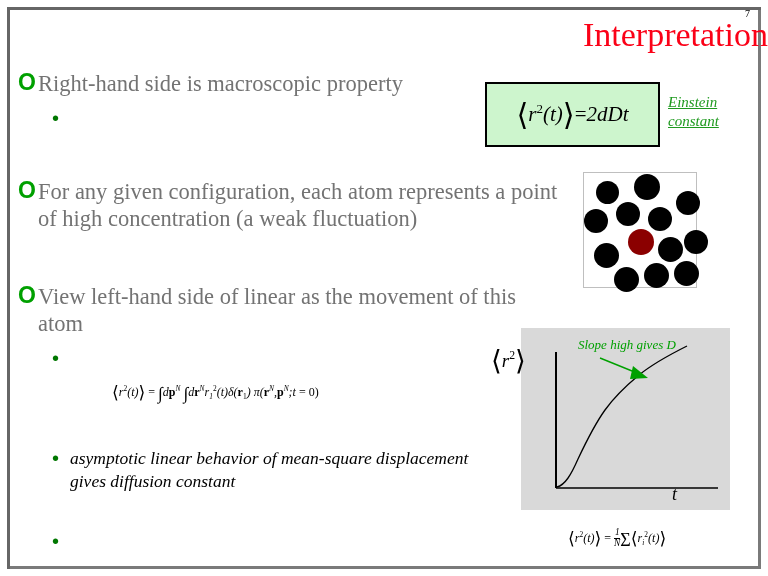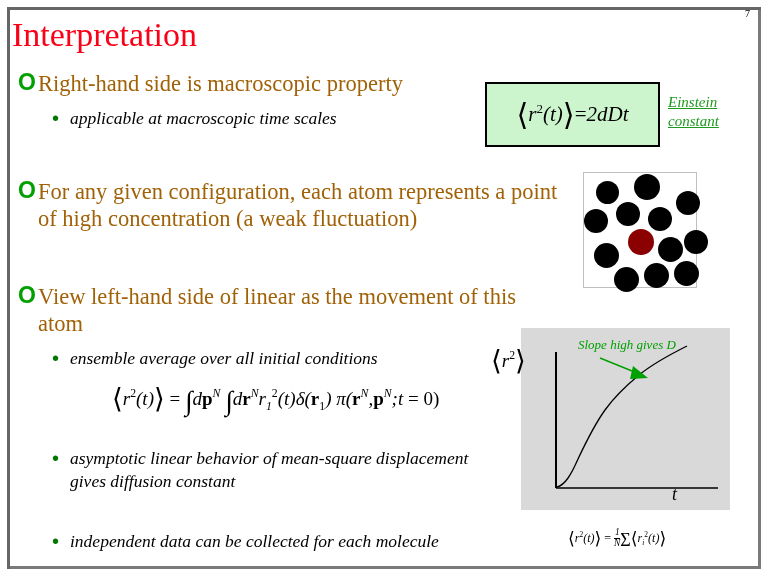--- a/index.html
+++ b/index.html
@@ -44,21 +44,21 @@
     top: 8px;
     font-size: 10px;
     color: #000000;
     font-family: "Liberation Serif", serif;
   }
 
   #title {
     position: absolute;
     left: 12px; right: 0;
     top: 16px;
-    text-align: left;
+    text-align: right;
     color: #fb0117;
     font-size: 34px;
     font-family: "Liberation Serif", "DejaVu Serif", serif;
     letter-spacing: 0px;
   }
 
   
   .bullet-row {
     position: absolute;
     display: flex;
@@ -68,21 +68,21 @@
     color: #00a000;
     font-size: 23px;
     line-height: 24px;
     font-family: "Liberation Sans", sans-serif;
     font-weight: bold;
     width: 20px;
     flex: none;
     text-align: left;
   }
   .lvl1-text {
-    color: #a16207;
+    color: #737373;
     font-size: 22.5px;
     line-height: 27px;
     font-family: "Liberation Serif", "DejaVu Serif", serif;
   }
   .sub-row {
     position: absolute;
     display: flex;
     align-items: flex-start;
   }
   .dot {
@@ -153,21 +153,21 @@
     border-radius: 50%;
     background: #000000;
   }
   .atom.tagged { background: #8b0000; }
 
   
   #big-formula {
     position: absolute;
     left: 112px;
     top: 382px;
-    font-size: 19px;
+    font-size: 12px;
   }
   .int { font-style: normal; font-size: 1.45em; vertical-align: -0.18em; }
   .bf { font-weight: bold; font-style: normal; }
 
   
   #graph-panel {
     position: absolute;
     left: 521px;
     top: 328px;
     width: 209px;
@@ -229,21 +229,20 @@
   <div id="page-number">7</div>
 
   <div id="title">Interpretation</div>
 
   <div class="bullet-row" style="left:18px; top:70px; width:470px;">
     <span class="ring">O</span>
     <span class="lvl1-text">Right-hand side is macroscopic property</span>
   </div>
   <div class="sub-row" style="left:52px; top:107px; width:420px;">
     <span class="dot">•</span>
-    <span class="lvl2-text">applicable at macroscopic time scales</span>
   </div>
 
   <div id="eq-box">
     <span class="math"><span class="ang">⟨</span><span>r</span><sup class="e">2</sup><span>(t)</span><span class="ang">⟩</span><span style="font-style:normal">=</span><span>2dDt</span></span>
   </div>
   <div id="eq-label">
     <div>Einstein</div>
     <div>constant</div>
   </div>
 
@@ -267,21 +266,20 @@
       <div class="atom" style="left: 60px; top: 90px; width: 25px; height: 25px; background: rgb(0, 0, 0);"></div>
       <div class="atom" style="left: 90px; top: 88px; width: 25px; height: 25px; background: rgb(0, 0, 0);"></div>
     </div>
 
   <div class="bullet-row" style="left:18px; top:283px; width:530px;">
     <span class="ring">O</span>
     <span class="lvl1-text">View left-hand side of linear as the movement of this atom</span>
   </div>
   <div class="sub-row" style="left:52px; top:347px; width:440px;">
     <span class="dot">•</span>
-    <span class="lvl2-text">ensemble average over all initial conditions</span>
   </div>
 
   <div id="big-formula" class="math">
     <span class="ang">⟨</span><span>r</span><sup class="e">2</sup><span>(t)</span><span class="ang">⟩</span><span style="font-style:normal"> = </span><span class="int">∫</span><span>d</span><span class="bf">p</span><sup class="e" style="font-style:italic">N</sup> <span class="int">∫</span><span>d</span><span class="bf">r</span><sup class="e" style="font-style:italic">N</sup><span>r</span><sub class="e">1</sub><sup class="e">2</sup><span>(t)</span><span>δ(</span><span class="bf">r</span><sub class="e" style="font-style:normal">1</sub><span>)</span> <span>π(</span><span class="bf">r</span><sup class="e" style="font-style:italic">N</sup><span>,</span><span class="bf">p</span><sup class="e" style="font-style:italic">N</sup><span>;t</span><span style="font-style:normal"> = 0)</span>
   </div>
 
   <div id="graph-panel"></div>
   <div id="graph-ylabel" class="math"><span class="ang">⟨</span>r<sup class="e">2</sup><span class="ang">⟩</span></div>
   <div id="slope-note">Slope high gives D</div>
   <svg id="graph-svg" width="225" height="190">
@@ -296,20 +294,19 @@
   </svg>
   <div id="graph-tlabel" class="math">t</div>
 
   <div class="sub-row" style="left:52px; top:447px; width:430px;">
     <span class="dot">•</span>
     <span class="lvl2-text">asymptotic linear behavior of mean-square displacement gives diffusion constant</span>
   </div>
 
   <div class="sub-row" style="left:52px; top:530px; width:520px;">
     <span class="dot">•</span>
-    <span class="lvl2-text">independent data can be collected for each molecule</span>
   </div>
 
   <div id="last-formula" class="math">
     <span class="ang">⟨</span>r<sup class="e">2</sup>(t)<span class="ang">⟩</span><span style="font-style:normal"> = </span><span class="frac"><span class="num">1</span><span class="den">N</span></span><span class="sum">Σ</span><span class="ang">⟨</span>r<sub class="e">i</sub><sup class="e">2</sup>(t)<span class="ang">⟩</span>
   </div>
 
 </div>
 
 </body></html>

